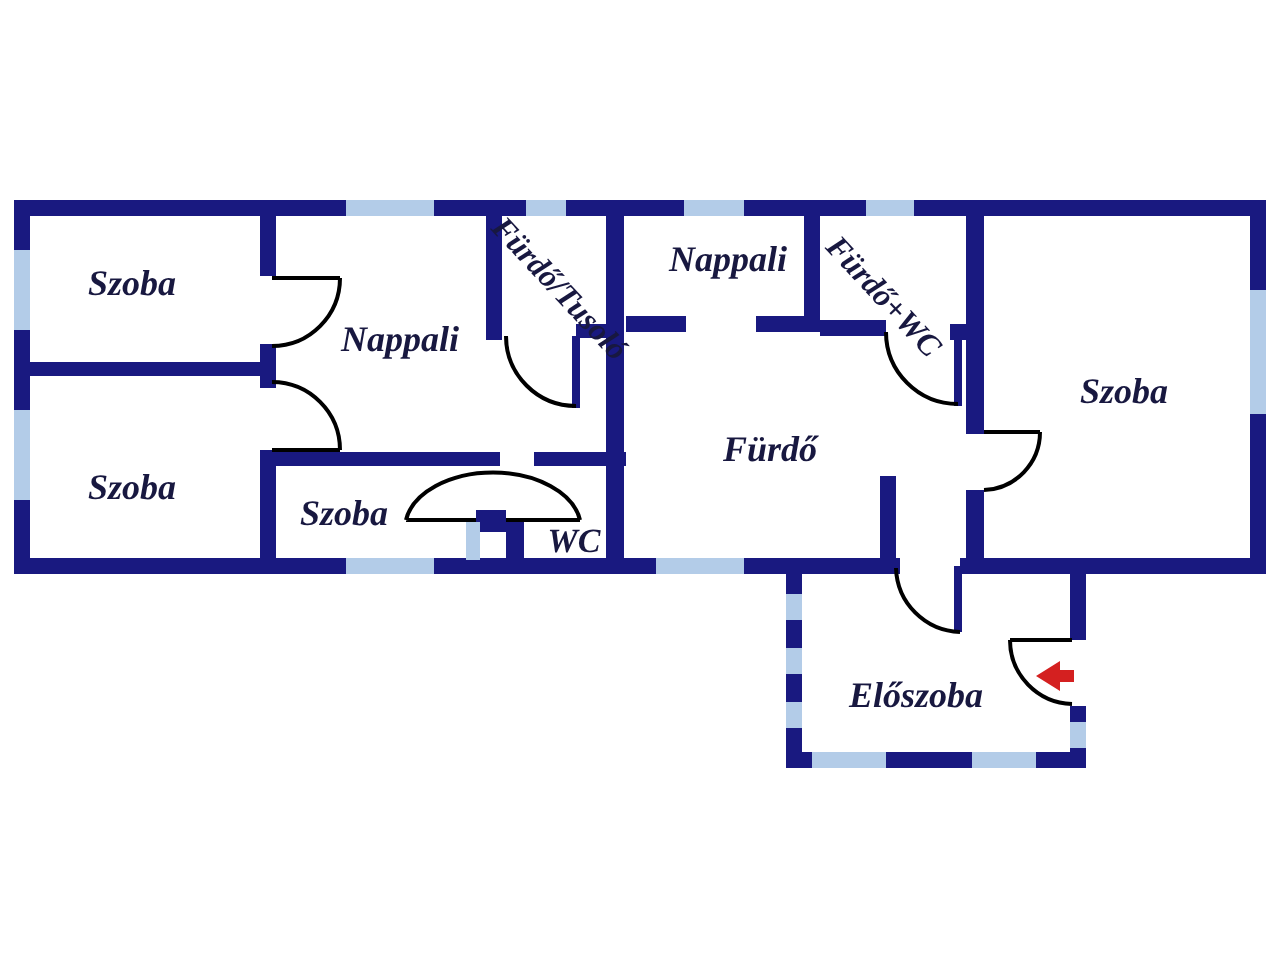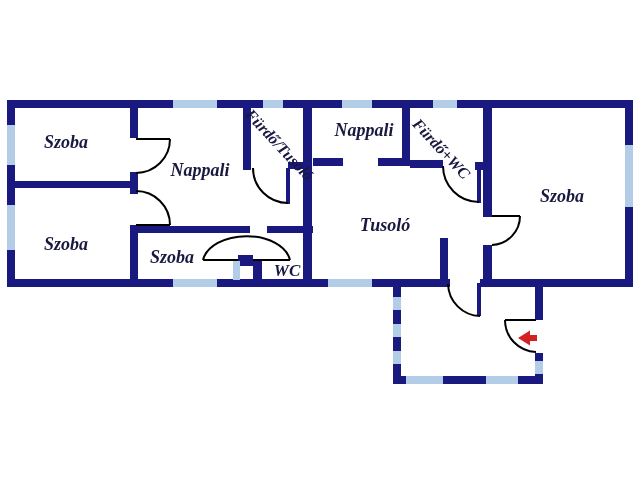--- a/index.html
+++ b/index.html
@@ -86,15 +86,16 @@
   </svg>
 
   <div class="lbl" style="left:66px;top:142px">Szoba</div>
   <div class="lbl" style="left:66px;top:244px">Szoba</div>
   <div class="lbl" style="left:200px;top:170px">Nappali</div>
   <div class="lbl" style="left:172px;top:257px">Szoba</div>
   <div class="lbl small" style="left:287px;top:271px">WC</div>
   <div class="lbl rot" style="left:279px;top:145px">Fürdő/Tusoló</div>
   <div class="lbl" style="left:364px;top:130px">Nappali</div>
   <div class="lbl rot" style="left:441px;top:149px">Fürdő+WC</div>
-  <div class="lbl" style="left:385px;top:225px">Tusoló</div>
+  <div class="lbl" style="left:385px;top:225px">Fürdő</div>
   <div class="lbl" style="left:562px;top:196px">Szoba</div>
+  <div class="lbl" style="left:458px;top:348px">Előszoba</div>
 </div>
 
 </body></html>

